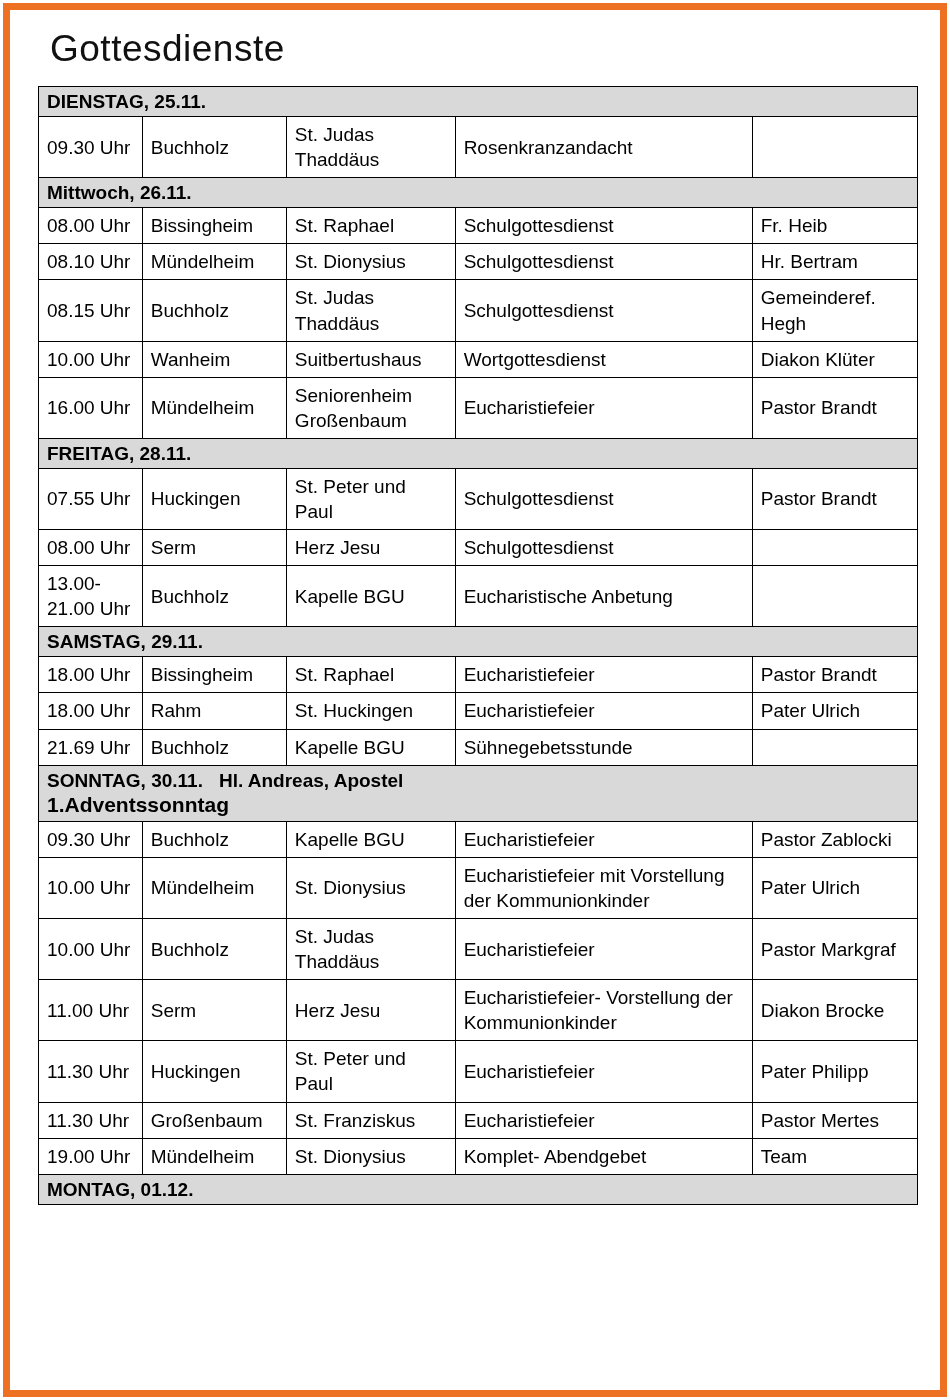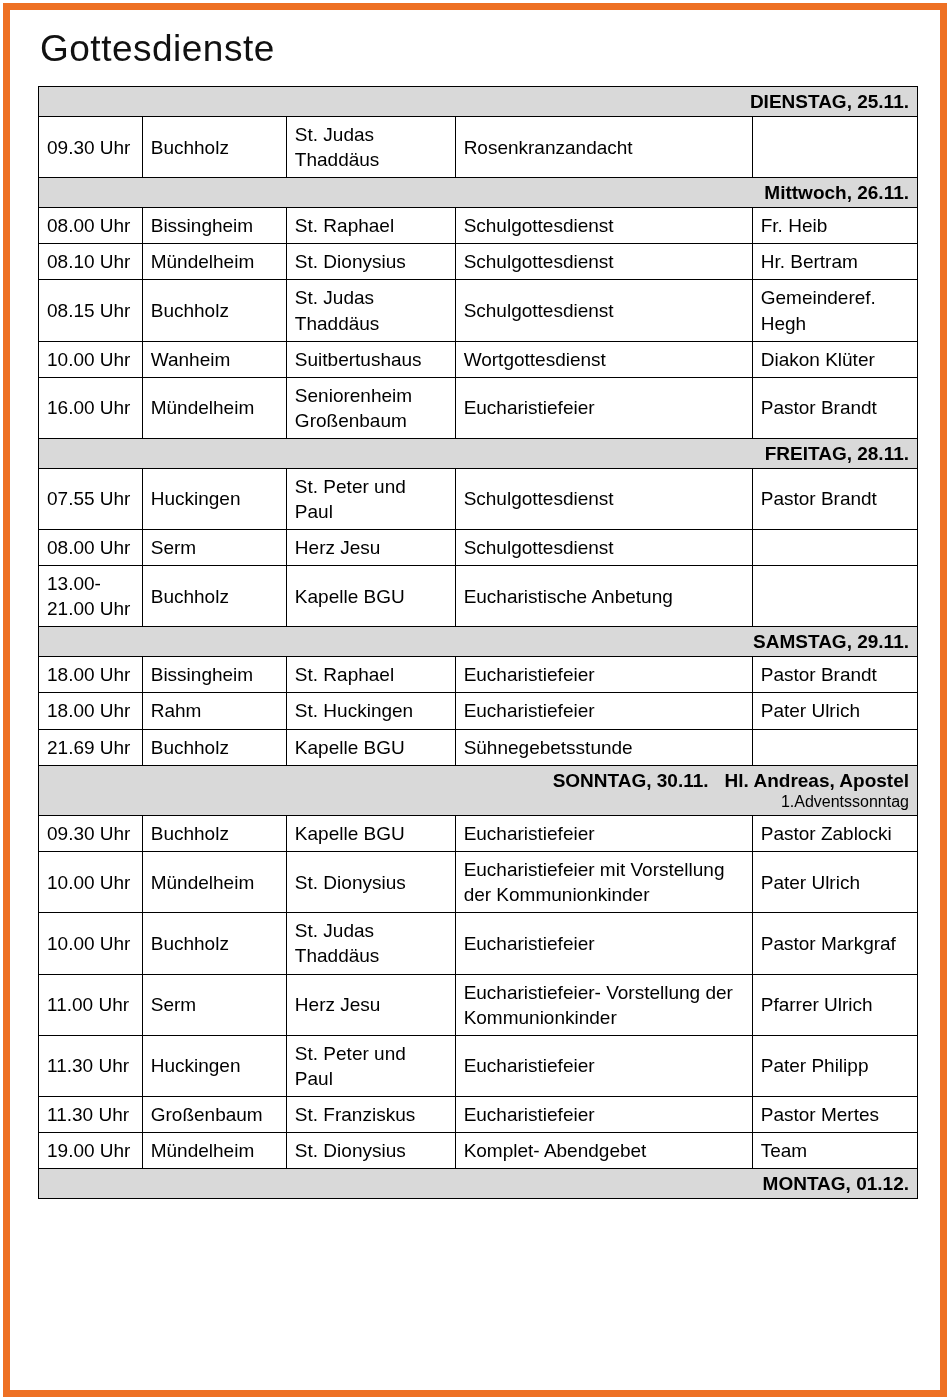--- a/index.html
+++ b/index.html
@@ -17,47 +17,46 @@
     border: 7px solid #ee7023;
     background: #ffffff;
     padding: 14px 22px 0 28px;
     overflow: hidden;
   }
   h1.page-title {
     font-size: 37px;
     font-weight: normal;
     letter-spacing: 0.5px;
     color: #111111;
-    margin: 4px 0 16px 2px;
+    margin: 4px 0 16px 12px;
   }
   table.schedule {
     border-collapse: collapse;
     width: 100%;
     font-size: 19px;
     table-layout: fixed;
   }
   td {
     border: 1px solid #000000;
     padding: 5px 8px;
     vertical-align: middle;
     line-height: 1.32;
     overflow: hidden;
   }
   tr.day-row td {
     background: #d9d9d9;
     font-weight: bold;
     padding: 2px 8px;
-    text-align: right;
   }
   .day-note {
     margin-left: 16px;
   }
   .day-sub {
-    font-weight: normal;
-    font-size: 16px;
+    font-weight: bold;
+    font-size: 21px;
     line-height: 1.15;
     padding-bottom: 2px;
   }
   col.c-time    { width: 11.8%; }
   col.c-place   { width: 16.4%; }
   col.c-church  { width: 19.2%; }
   col.c-service { width: 33.8%; }
   col.c-person  { width: 18.8%; }
 </style>
 </head>
@@ -193,21 +192,21 @@
           <td>Buchholz</td>
           <td>St. Judas Thaddäus</td>
           <td>Eucharistiefeier</td>
           <td>Pastor Markgraf</td>
         </tr>
         <tr>
           <td>11.00 Uhr</td>
           <td>Serm</td>
           <td>Herz Jesu</td>
           <td>Eucharistiefeier- Vorstellung der Kommunionkinder</td>
-          <td>Pfarrer Ulrich</td>
+          <td>Diakon Brocke</td>
         </tr>
         <tr>
           <td>11.30 Uhr</td>
           <td>Huckingen</td>
           <td>St. Peter und Paul</td>
           <td>Eucharistiefeier</td>
           <td>Pater Philipp</td>
         </tr>
         <tr>
           <td>11.30 Uhr</td>

